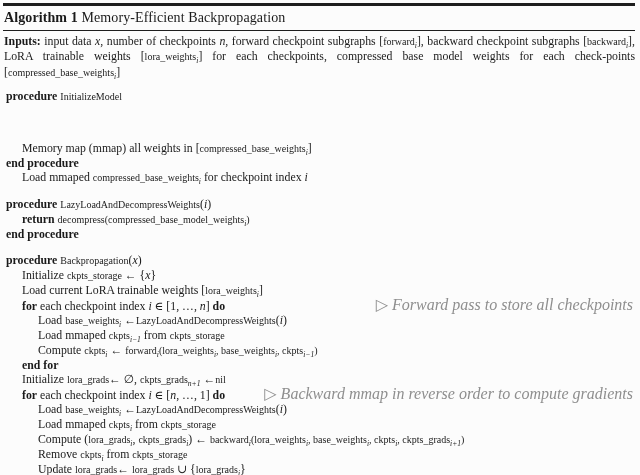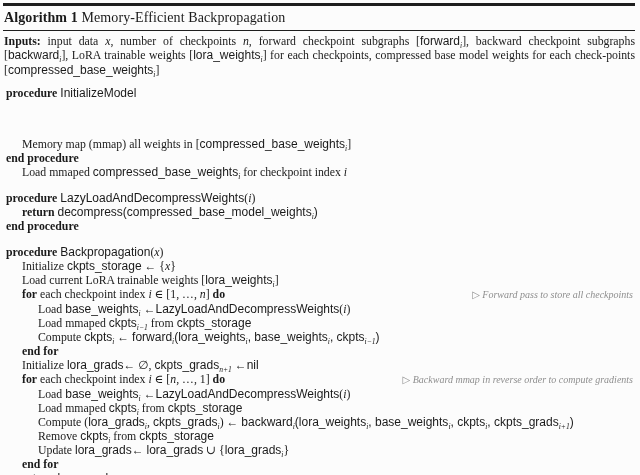--- a/index.html
+++ b/index.html
@@ -33,34 +33,34 @@
     align-items: baseline;
     font-size: 11.8px;
     line-height: 14px;
     white-space: nowrap;
   }
   .line .content { white-space: pre-wrap; }
   .seg-kw { font-weight: 700; }
   .seg-txt { }
   .seg-var { font-style: italic; }
   .seg-code {
-    font-family: Liberation Sans, sans-serif;
-    font-size: 12px;
+    font-family: Liberation Serif, serif;
+    font-size: 10px;
   }
   sub.seg-sub {
     font-family: "Liberation Serif", "DejaVu Serif", serif;
     font-style: italic;
     font-size: 7.6px;
     line-height: 0;
   }
   .comment {
     margin-left: auto;
     color: #8e8e8e;
     font-style: italic;
-    font-size: 10px;
+    font-size: 16px;
     white-space: nowrap;
     padding-right: 2px;
     flex-shrink: 0;
   }
 </style>
 </head>
 <body>
 
 <div class="page">
   <div class="rule thick"></div>

